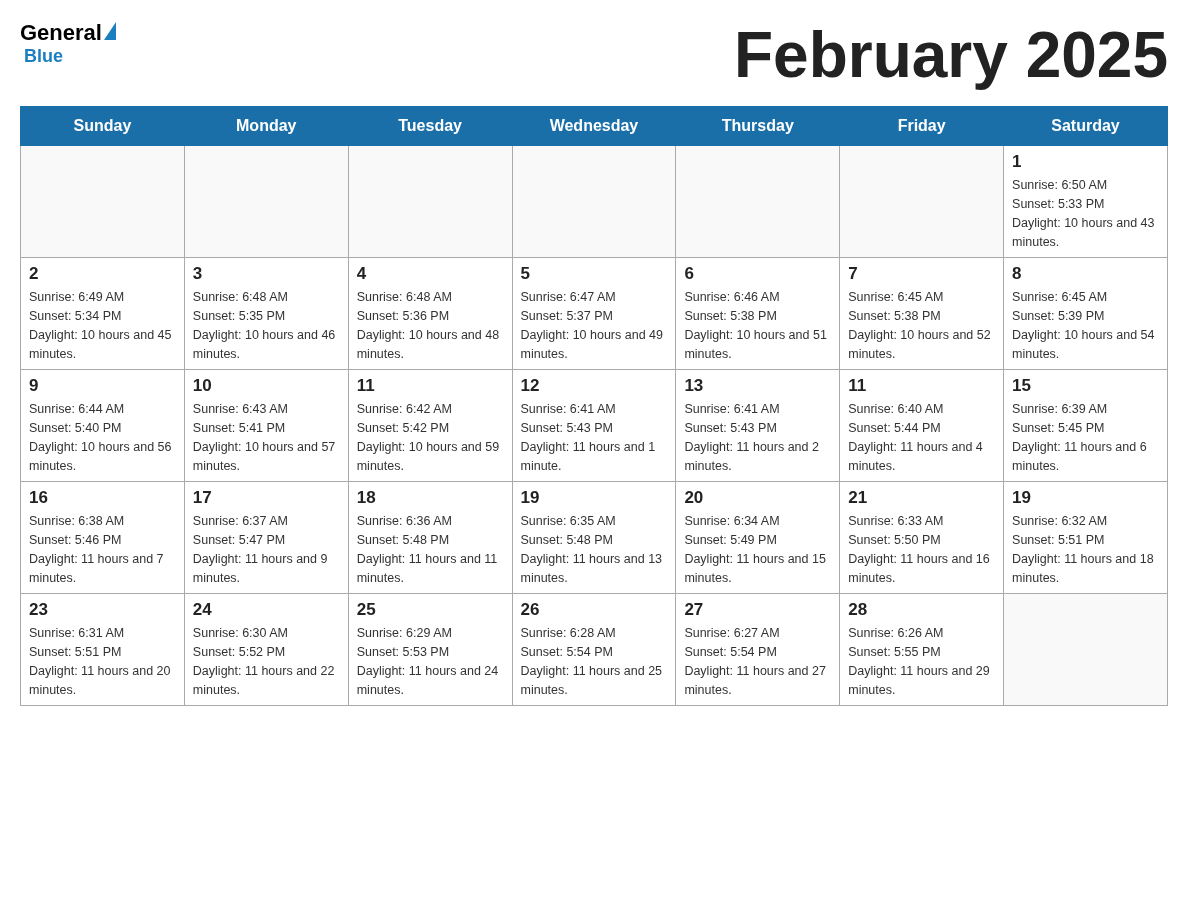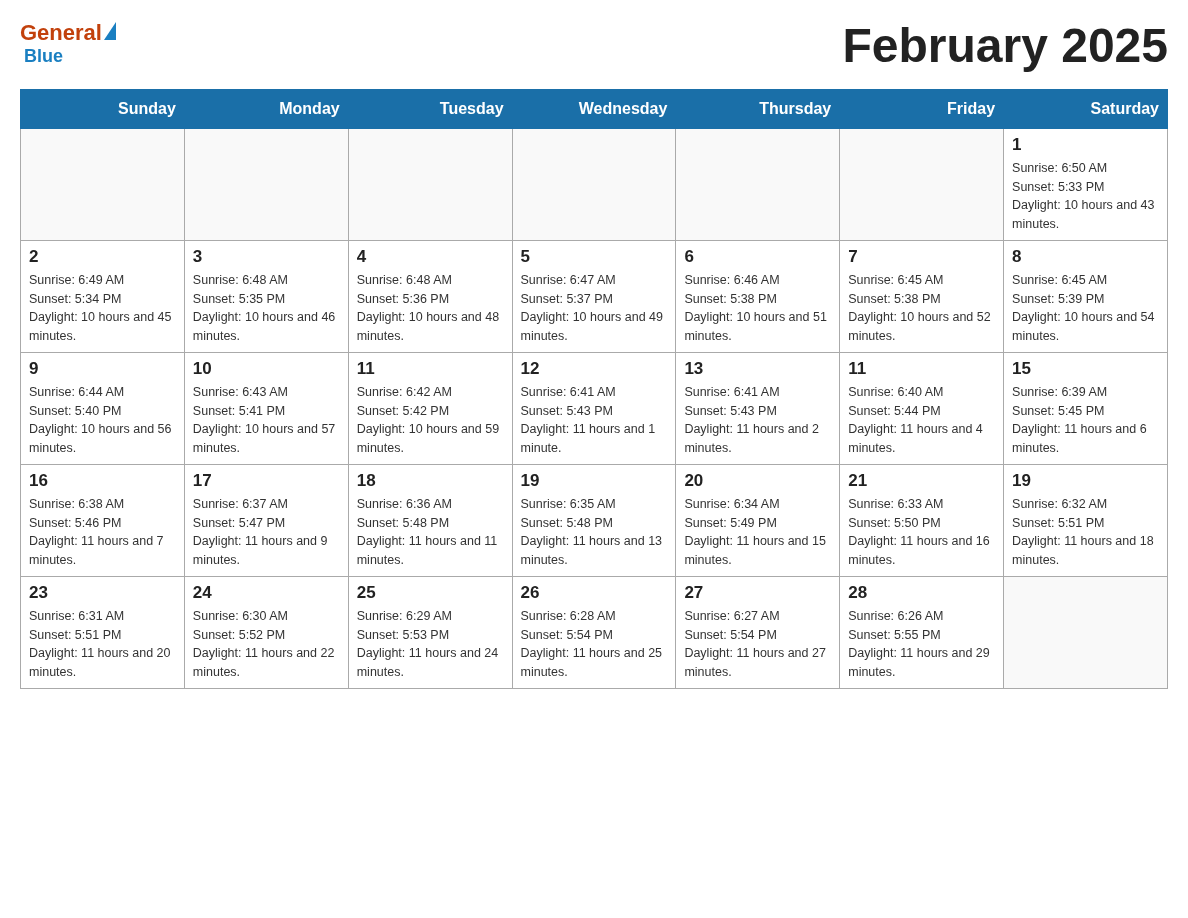--- a/index.html
+++ b/index.html
@@ -12,56 +12,56 @@
     }
     .header-area {
       display: flex;
       justify-content: space-between;
       align-items: flex-start;
       margin-bottom: 16px;
     }
     .logo-text-general {
       font-size: 22px;
       font-weight: bold;
-      color: #c2410c;
+      color: #000000;
     }
     .logo-triangle {
       width: 0;
       height: 0;
       border-left: 12px solid transparent;
       border-bottom: 18px solid #1a7fc1;
       margin-left: 2px;
       margin-top: -4px;
     }
     .title-area {
       text-align: right;
     }
     .month-title {
-      font-size: 48px;
+      font-size: 64px;
       font-weight: bold;
       color: #222;
       line-height: 1.1;
     }
     .location-title {
       font-size: 22px;
       color: #444;
       margin-top: 4px;
     }
     .calendar {
       width: 100%;
       border-collapse: collapse;
       table-layout: fixed;
     }
     .calendar thead tr th {
       background: #1a6fa8;
       color: #fff;
       font-size: 16px;
       font-weight: bold;
       padding: 10px 8px;
-      text-align: right;
+      text-align: center;
       border: 1px solid #1a6fa8;
     }
     .calendar tbody tr td {
       border: 1px solid #aaa;
       vertical-align: top;
       padding: 6px 8px;
       min-height: 100px;
       height: 110px;
     }
     .day-number {

